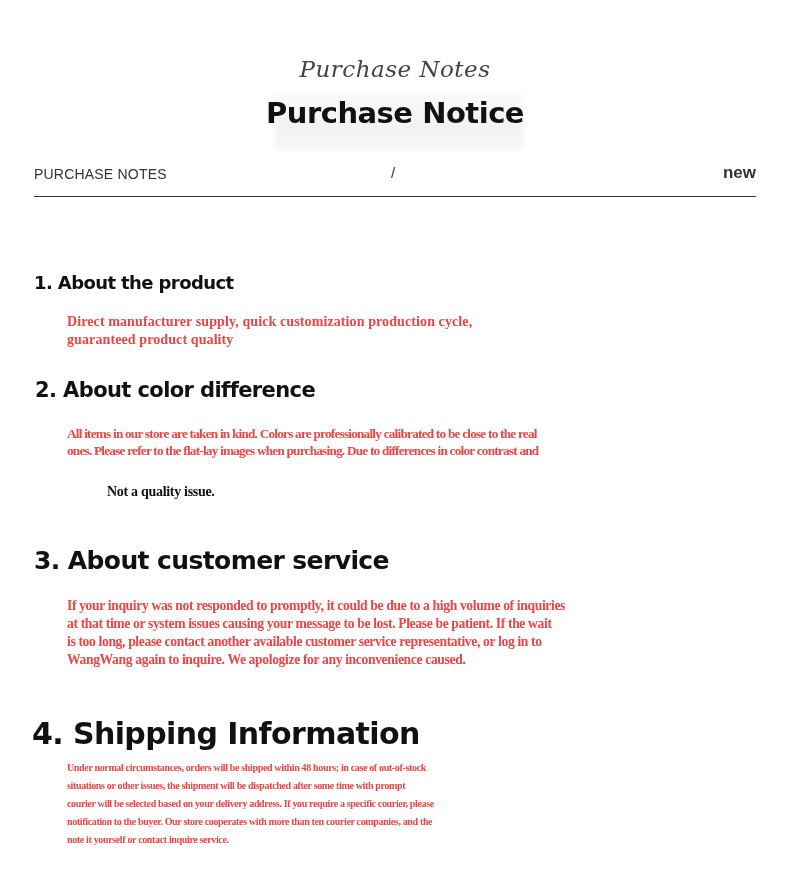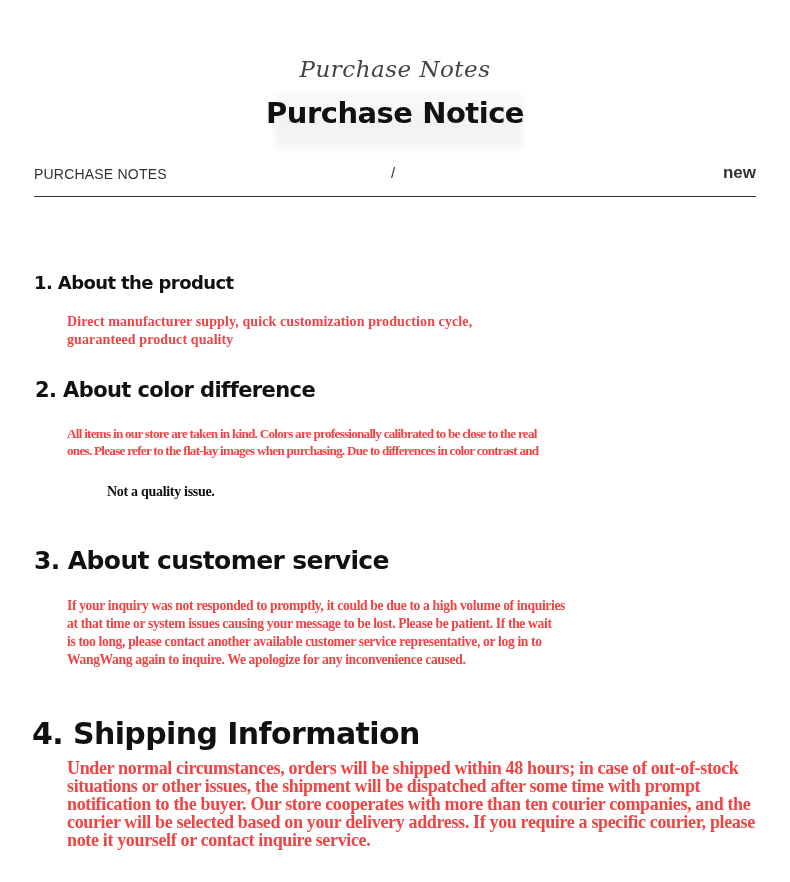--- a/index.html
+++ b/index.html
@@ -52,20 +52,20 @@
   <div class="sec-body" style="top:597px; font-size:13.6px;">
     <p>If your inquiry was not responded to promptly, it could be due to a high volume of inquiries</p>
     <p>at that time or system issues causing your message to be lost. Please be patient. If the wait</p>
     <p>is too long, please contact another available customer service representative, or log in to</p>
     <p>WangWang again to inquire. We apologize for any inconvenience caused.</p>
   </div>
 </div>
 
 <div class="section">
   <div class="sec-title" style="left:32px; top:716px; font-size:30px;">4. Shipping Information</div>
-  <div class="sec-body" style="top:759px; font-size:18px;">
+  <div class="sec-body" style="top:759px; font-size:10px;">
     <p>Under normal circumstances, orders will be shipped within 48 hours; in case of out-of-stock</p>
     <p>situations or other issues, the shipment will be dispatched after some time with prompt</p>
+    <p>courier will be selected based on your delivery address. If you require a specific courier, please</p>
     <p>notification to the buyer. Our store cooperates with more than ten courier companies, and the</p>
-    <p>courier will be selected based on your delivery address. If you require a specific courier, please</p>
     <p>note it yourself or contact inquire service.</p>
   </div>
 </div>
 
 </body></html>

